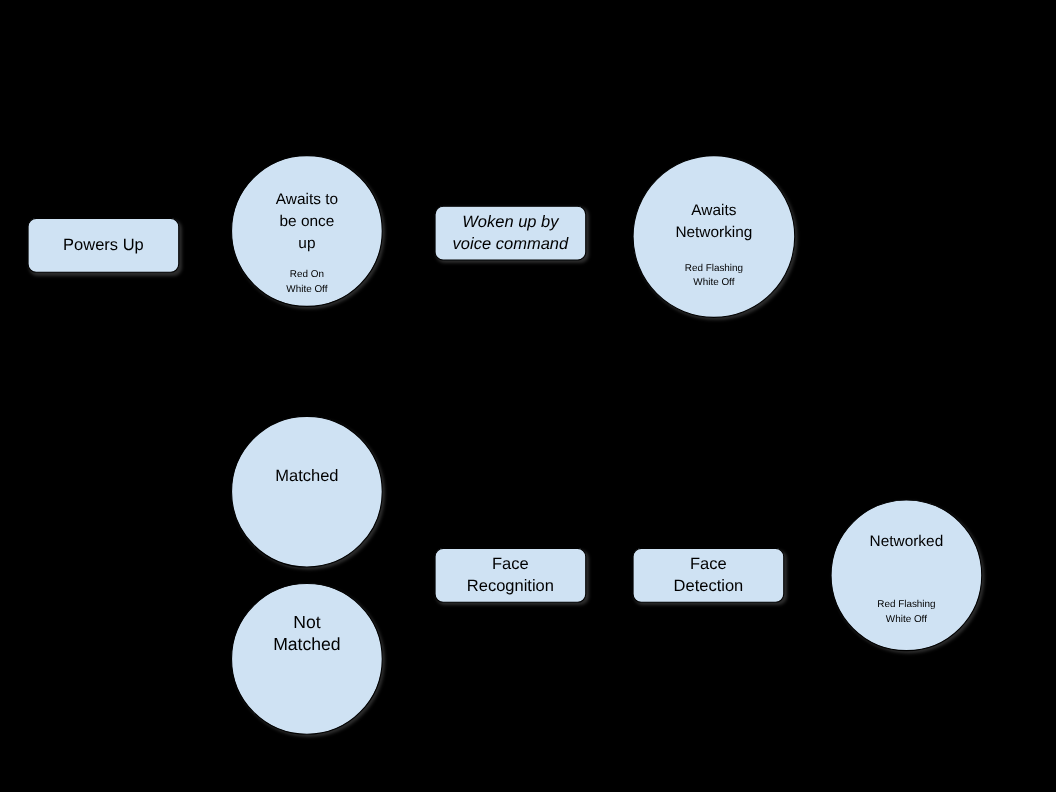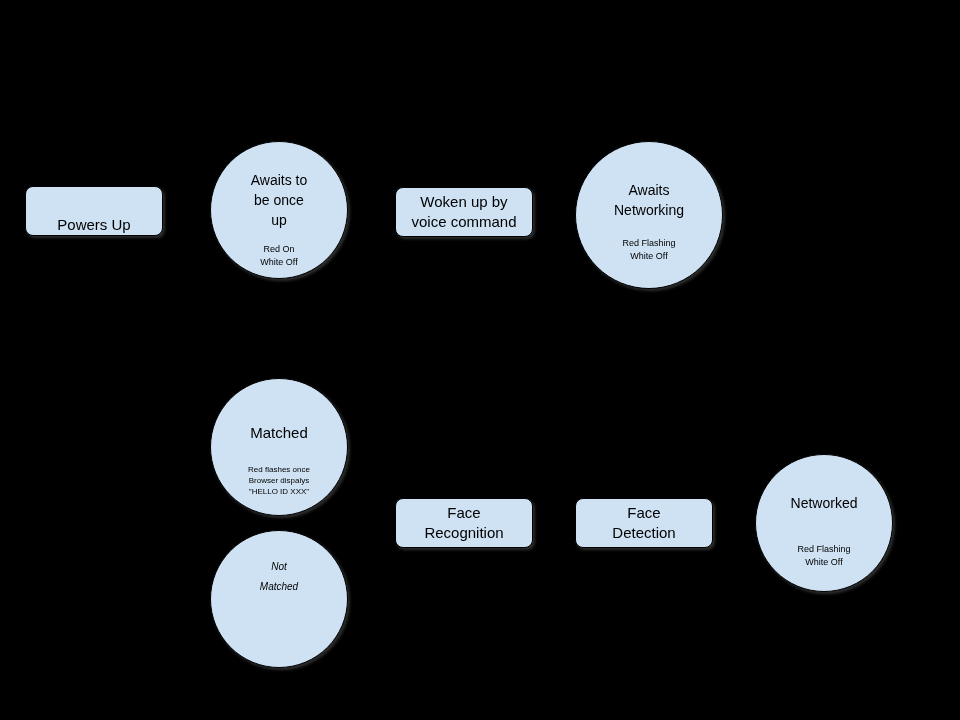--- a/index.html
+++ b/index.html
@@ -60,44 +60,44 @@
     font-size: 9px;
     line-height: 13px;
     white-space: pre-line;
   }
   .sub-label.tiny {
     font-size: 8px;
     line-height: 11px;
   }
 
   
-  #powers-up        { left: 25px;  top: 186px; align-items: flex-end; }
-  #woken-voice      { left: 395px; top: 187px; }
+  #powers-up        { left: 25px;  top: 198px; }
+  #woken-voice      { left: 395px; top: 187px; font-style: italic; }
   #networking       { left: 755px; top: 187px; }
   #face-recognition { left: 395px; top: 498px; }
   #face-detection   { left: 575px; top: 498px; }
 
   #awaits-wake        { left: 210px; top: 141px; }
   #awaits-wake .main-label { top: 28px; }
   #awaits-wake .sub-label  { top: 101px; }
 
   #awaits-networking  { left: 575px; top: 141px; width: 148px; height: 148px; }
   #awaits-networking .main-label { top: 38px; }
   #awaits-networking .sub-label  { top: 95px; }
 
   #matched            { left: 210px; top: 378px; }
   #matched .main-label { top: 44px; font-size: 15px; }
   #matched .sub-label  { top: 85px; }
 
   #not-matched        { left: 210px; top: 530px; }
-  #not-matched .main-label { top: 26px; font-size: 10px; font-style: italic; }
+  #not-matched .main-label { top: 26px; font-size: 16px; }
   #not-matched .sub-label  { top: 92px; }
 
   #networked          { left: 755px; top: 454px; }
-  #networked .main-label { top: 26px; margin-top: 12px; }
+  #networked .main-label { top: 26px; }
   #networked .sub-label  { top: 88px; }
 </style>
 </head>
 <body>
 
 <div class="canvas">
 
   <div class="rect-node" id="powers-up">
     <span>Powers Up</span>
   </div>
@@ -118,23 +118,20 @@
   <div class="circle-node" id="awaits-networking">
     <div class="main-label">Awaits
 Networking</div>
     <div class="sub-label">Red Flashing
 White Off</div>
   </div>
 
 
   <div class="circle-node" id="matched">
     <div class="main-label">Matched</div>
-    <div class="sub-label tiny">Red flashes once
-Browser dispalys
-"HELLO ID XXX"</div>
   </div>
 
   <div class="circle-node" id="not-matched">
     <div class="main-label">Not
 Matched</div>
   </div>
 
   <div class="rect-node" id="face-recognition">
     <span>Face
 Recognition</span>

